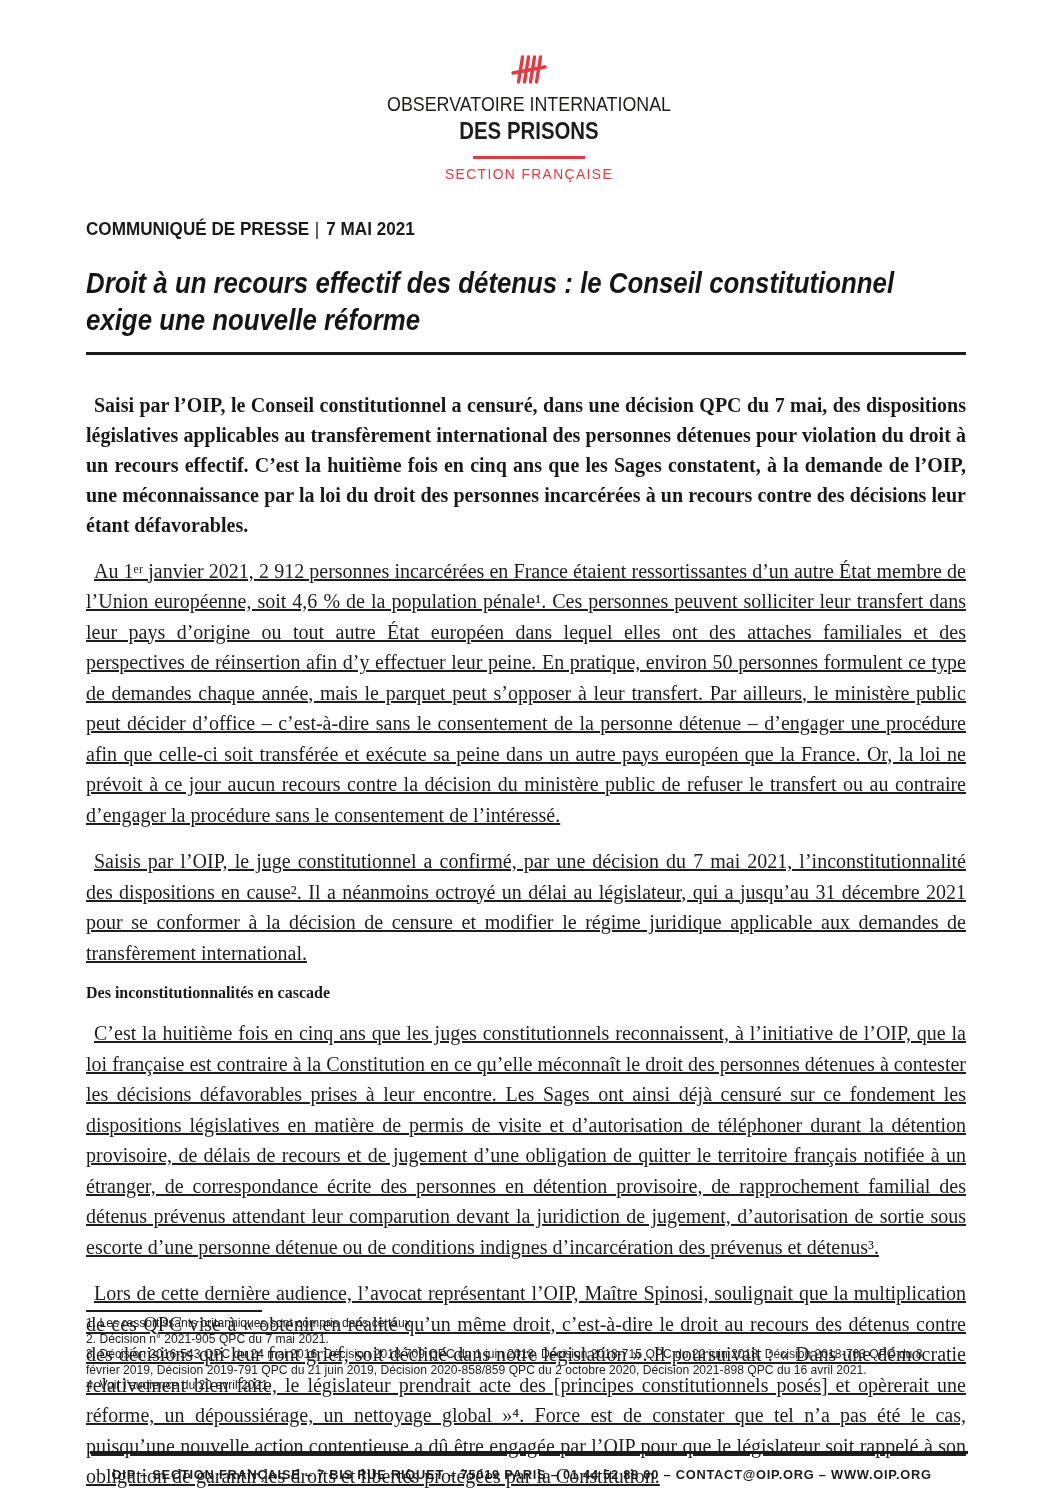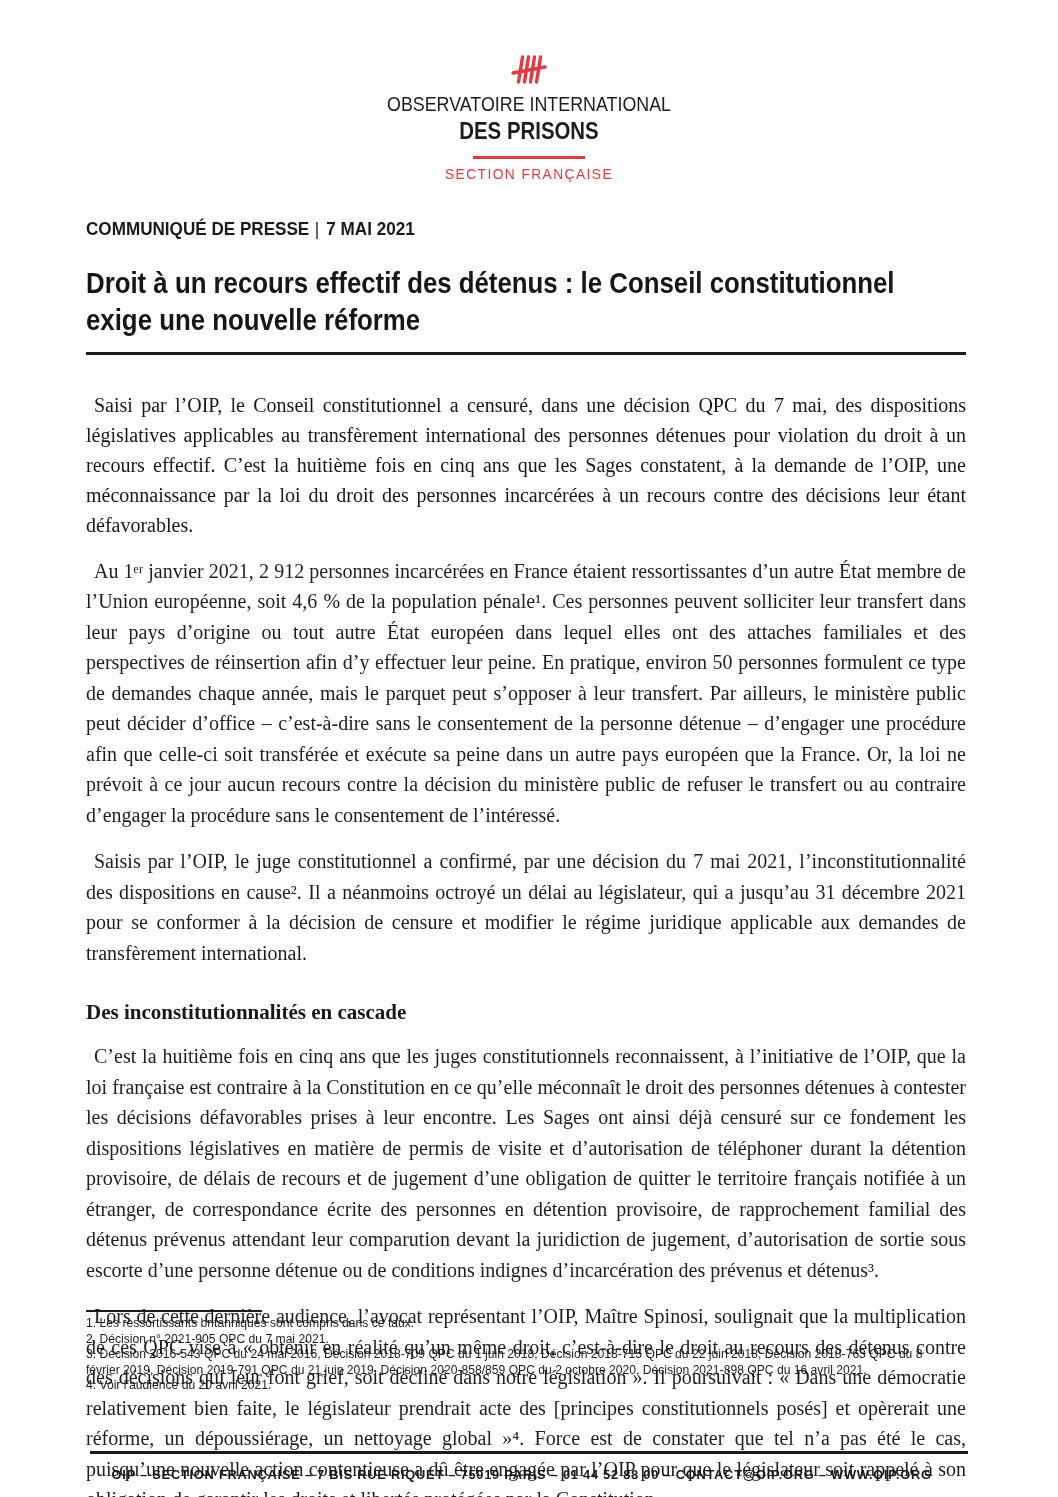--- a/index.html
+++ b/index.html
@@ -61,31 +61,31 @@
     font-family:"Liberation Sans","DejaVu Sans",sans-serif;
     font-size:30px; line-height:37px; font-weight:700; color:#161616;
     transform:scaleX(0.86); transform-origin:left;
     white-space:nowrap;
   }
 
   .title-rule { margin-top:14px; height:2.5px; background:#1b1b1b; width:880px; }
 
   .lead {
     margin:35px 0 0 0;
-    font-size:20px; line-height:30px; font-weight:400;
+    font-size:20px; line-height:30px; font-weight:700;
     text-align:justify; text-indent:8px; color:#181818;
   }
   .para {
     margin:16px 0 0 0;
     font-size:20px; line-height:30.5px;
-    text-align:justify; text-indent:8px; color:#1e1e1e;
+    text-align:justify; text-indent:8px; color:#1e1e1e;text-decoration:underline;
   }
   .subheading {
-    margin:32px 0 0 0;
-    font-size:21px; font-weight:700; color:#181818;
+    margin:16px 0 0 0;
+    font-size:16px; font-weight:700; color:#181818;
   }
 
   
   .footnotes { position:absolute; left:86px; top:1310px; width:885px; }
   .footnote-rule { width:176px; height:2px; background:#1b1b1b; margin-bottom:4px; }
   .footnote {
     font-family:"Liberation Sans","DejaVu Sans",sans-serif;
     font-size:12.5px; line-height:15.5px; color:#1c1c1c;
     transform:scaleX(0.97); transform-origin:left;
   }
@@ -125,21 +125,21 @@
     <div class="logo-rule"></div>
     <span class="logo-section">SECTION FRANÇAISE</span>
   </div>
 
   <div class="content">
 
     <div class="kicker">
       <span>COMMUNIQUÉ DE PRESSE</span><span class="sep">|</span><span>7 MAI 2021</span>
     </div>
 
-    <h1 class="title" style="margin:24px 0 0 0;">
+    <h1 class="title" style="margin:24px 0 0 0;font-style:italic;">
       <span class="title-line">Droit à un recours effectif des détenus : le Conseil constitutionnel</span>
       <span class="title-line">exige une nouvelle réforme</span>
     </h1>
 
     <div class="title-rule"></div>
 
     <p class="lead">Saisi par l’OIP, le Conseil constitutionnel a censuré, dans une décision QPC du 7 mai, des dispositions législatives applicables au transfèrement international des personnes détenues pour violation du droit à un recours effectif. C’est la huitième fois en cinq ans que les Sages constatent, à la demande de l’OIP, une méconnaissance par la loi du droit des personnes incarcérées à un recours contre des décisions leur étant défavorables.</p>
 
     <p class="para">Au 1ᵉʳ janvier 2021, 2 912 personnes incarcérées en France étaient ressortissantes d’un autre État membre de l’Union européenne, soit 4,6 % de la population pénale¹. Ces personnes peuvent solliciter leur transfert dans leur pays d’origine ou tout autre État européen dans lequel elles ont des attaches familiales et des perspectives de réinsertion afin d’y effectuer leur peine. En pratique, environ 50 personnes formulent ce type de demandes chaque année, mais le parquet peut s’opposer à leur transfert. Par ailleurs, le ministère public peut décider d’office – c’est-à-dire sans le consentement de la personne détenue – d’engager une procédure afin que celle-ci soit transférée et exécute sa peine dans un autre pays européen que la France. Or, la loi ne prévoit à ce jour aucun recours contre la décision du ministère public de refuser le transfert ou au contraire d’engager la procédure sans le consentement de l’intéressé.</p>
 

